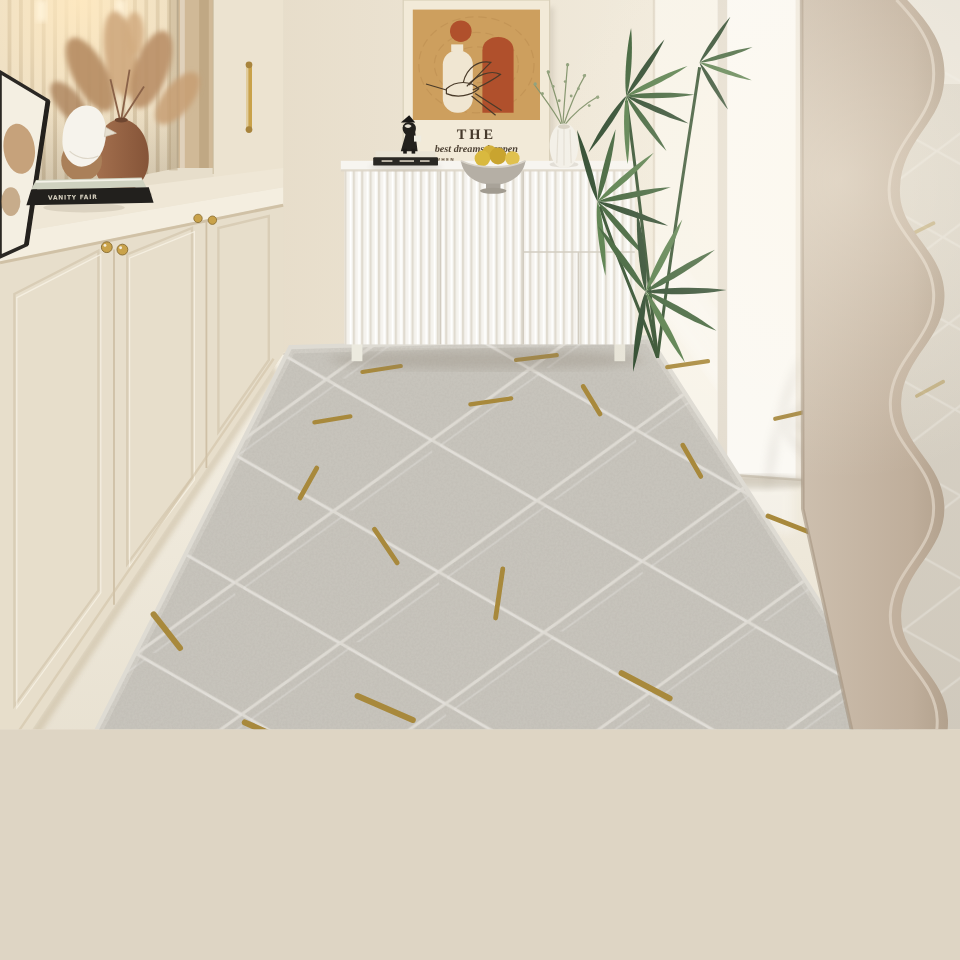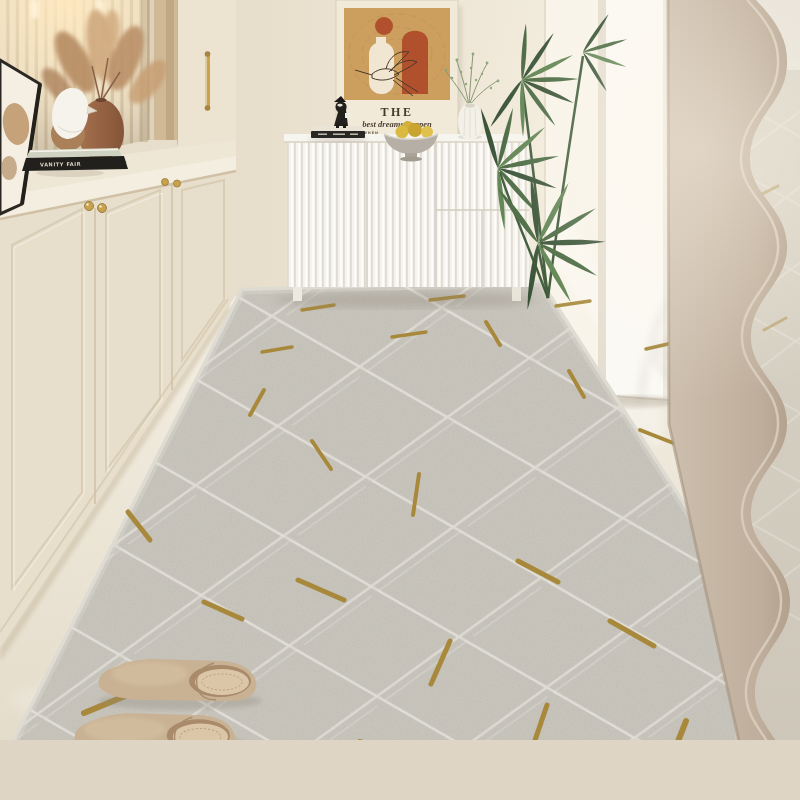--- a/index.html
+++ b/index.html
@@ -1,16 +1,16 @@
 <!DOCTYPE html>
 <html style="--wall: #ece3d2; --wall-bright: #f8f4eb; --cabinet: #e7decb; --counter: #f1e9d8; --gold: #c9a24a; --sideboard: #f4f2ec; --rug: #d0cdc5; --rug-border: #dedbd3; --rug-line: #f2f0ea; --rug-gold: #a8893c; --floor: #ece4d4; --marble: #b3a99c; --mirror-frame: #c3b4a4; --mirror-glass: #d3ccc0; --plant: #3f6239; --plant-dark: #2e4a2e; --slipper: #c9b294; --slipper-insole: #dcc6a8; --vase-brown: #9c6a4c; --pampas: #c49b72; --art-tan: #cd9f5e; --art-rust: #b0502c; --art-cream: #f0e6d2;"><head>
 <meta charset="utf-8">
 <style>
   html,body{margin:0;padding:0;background:#ded5c4;}
-  .stage{position:relative;width:800px;height:740px;overflow:hidden;
+  .stage{position:relative;width:800px;height:608px;overflow:hidden;
          font-family:"Liberation Sans",sans-serif;background:var(--wall,#ece3d2);}
   .stage svg{position:absolute;inset:0;display:block;}
   
   .f-gold{fill:var(--gold);}
   .f-cab{fill:var(--cabinet);}
   .f-rug{fill:var(--rug);}
   .lat-line{stroke:var(--rug-line);}
   .gold-dash{stroke:var(--rug-gold);stroke-linecap:round;fill:none;}
   .f-plant{fill:var(--plant);}
   .f-plantd{fill:var(--plant-dark);}

